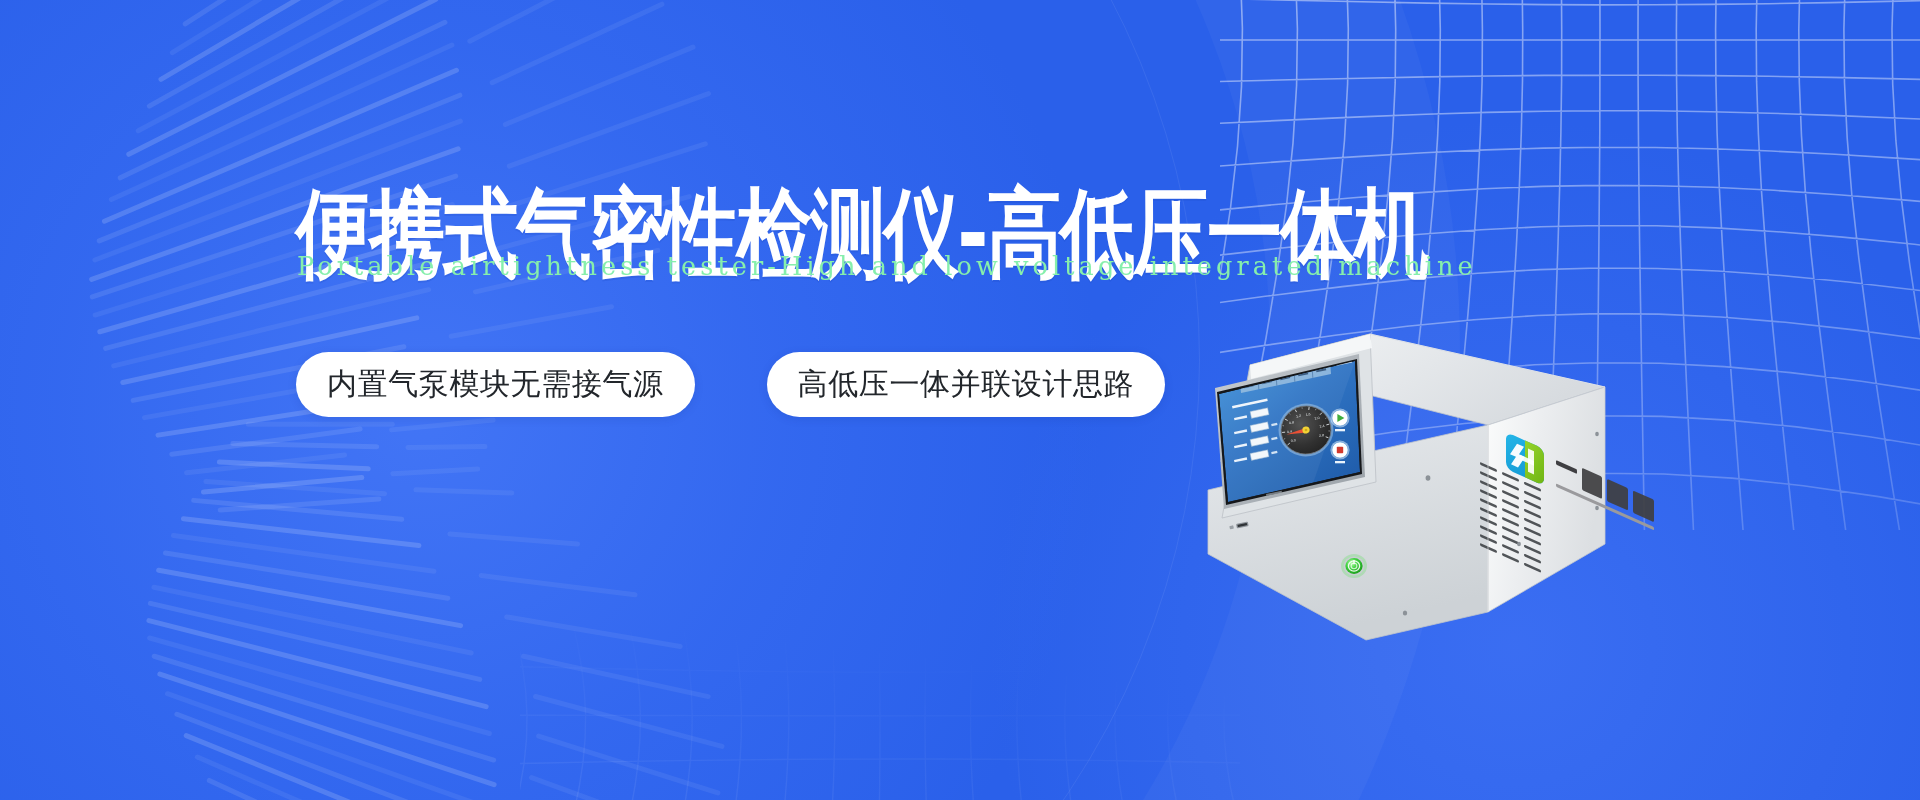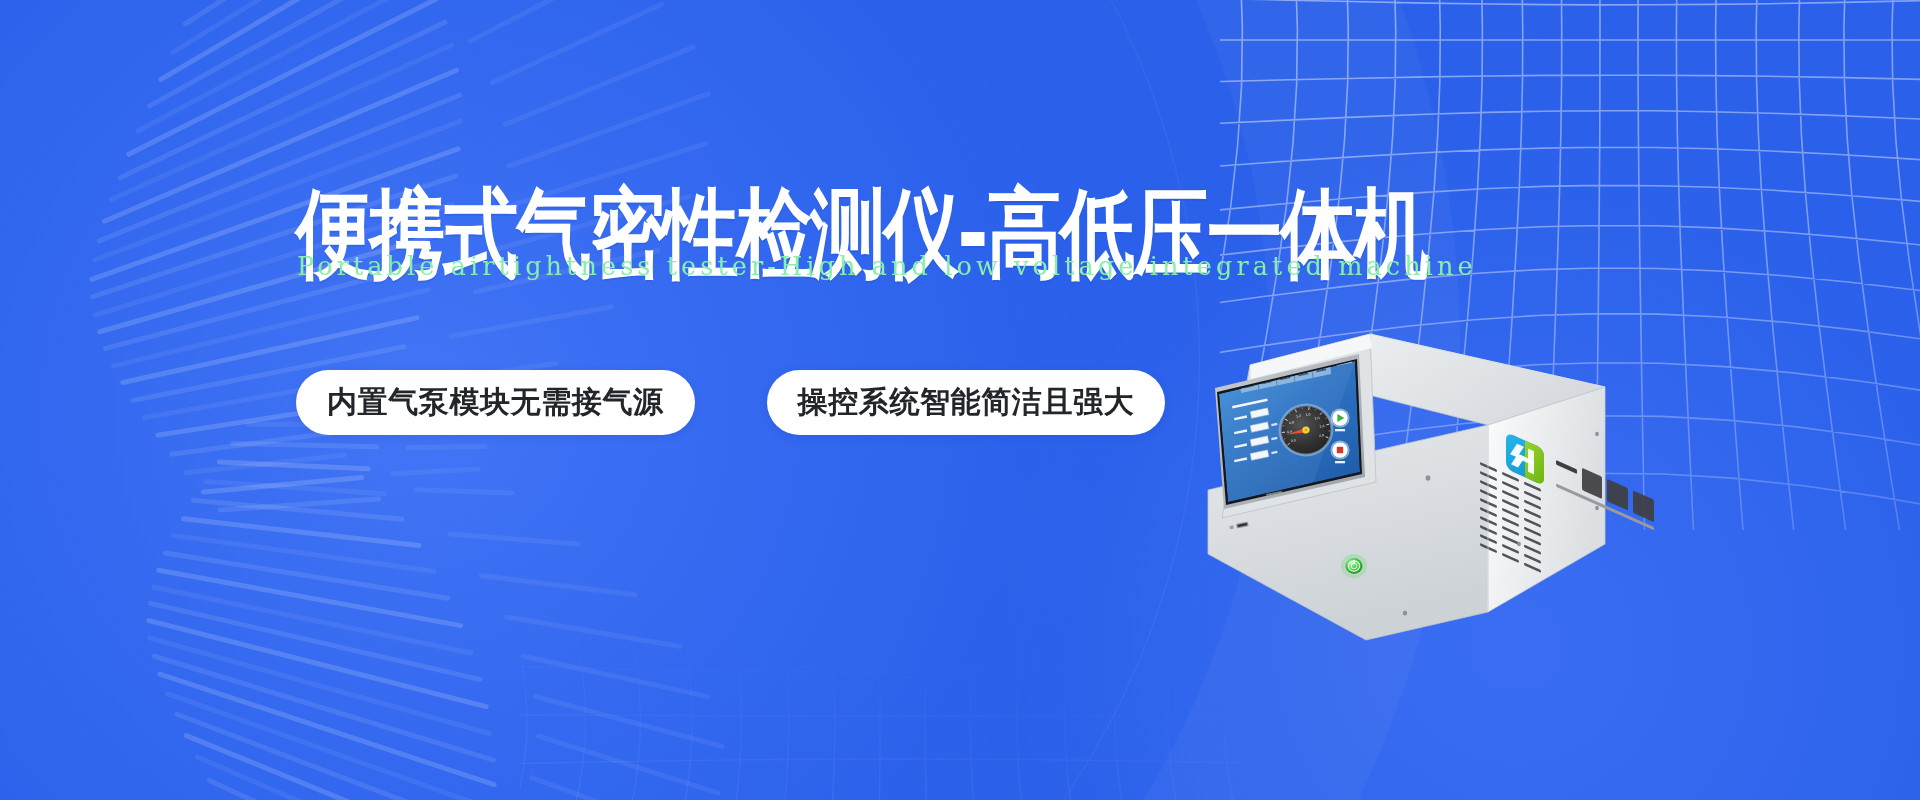--- a/index.html
+++ b/index.html
@@ -137,27 +137,26 @@
     color: #86efac;
     letter-spacing: 4.1px;
     white-space: nowrap;
     font-weight: 400;
   }
 
   
   .pill-grid {
     position: absolute;
     left: 296px;
-    top: 370px;
+    top: 352px;
     display: grid;
     grid-template-columns: auto auto;
     grid-auto-rows: 65px;
     column-gap: 72px;
     row-gap: 95px;
-    font-weight: bold;
   }
   .pill {
     display: flex;
     align-items: center;
     justify-content: center;
     padding: 0 31px;
     background: #ffffff;
     border-radius: 999px;
     color: #22262b;
     font-size: 30px;
@@ -293,21 +292,21 @@
 
     <h1 class="headline">便携式气密性检测仪-高低压一体机</h1>
 
     <div class="subhead">Portable airtightness tester-High and low voltage integrated machine</div>
 
     <div class="pill-grid">
       <div class="pill">
         <span>内置气泵模块无需接气源</span>
       </div>
       <div class="pill">
-        <span>操控系统智能简洁且强大</span>
+        <span>高低压一体并联设计思路</span>
       </div>
     </div>
 
     <div class="device">
       <svg viewBox="0 0 450 340" aria-hidden="true">
         <defs>
           <linearGradient id="gTop" x1="0" y1="0" x2="1" y2="0.4">
             <stop offset="0%" stop-color="#f3f5f6"></stop>
             <stop offset="55%" stop-color="#e4e7ea"></stop>
             <stop offset="100%" stop-color="#d7dbdf"></stop>

